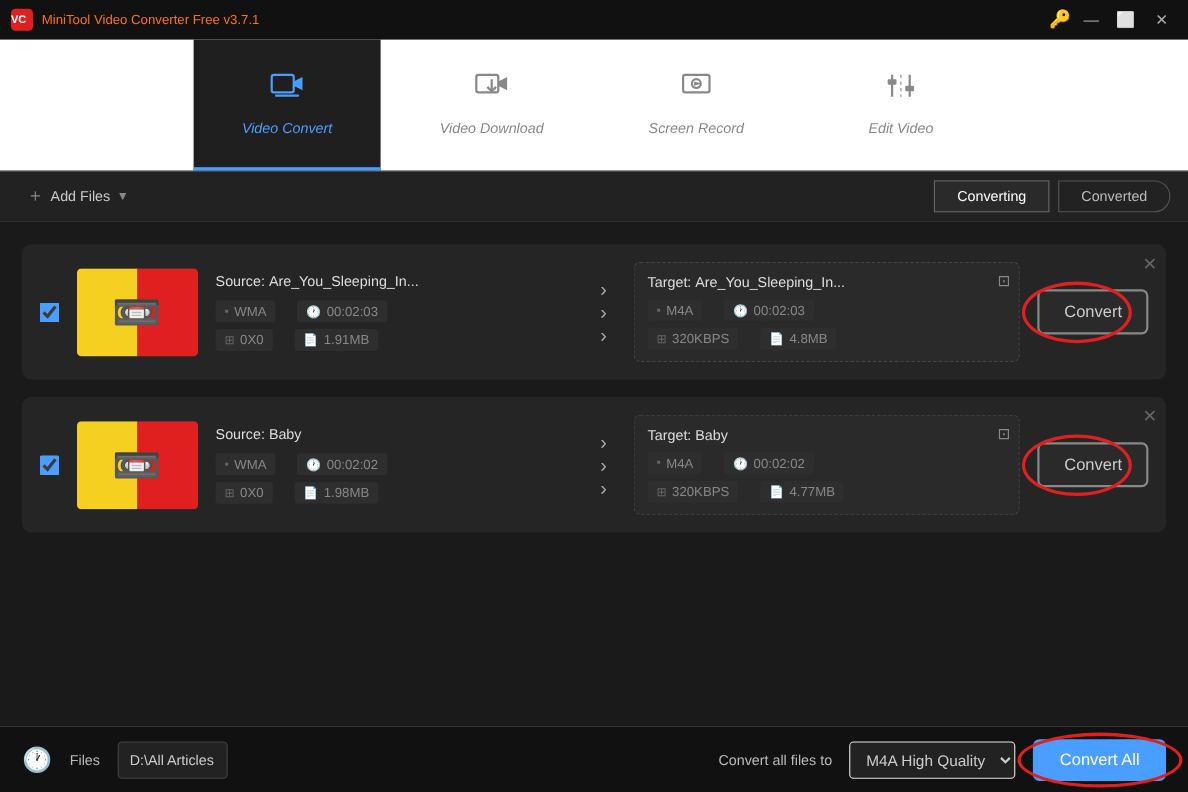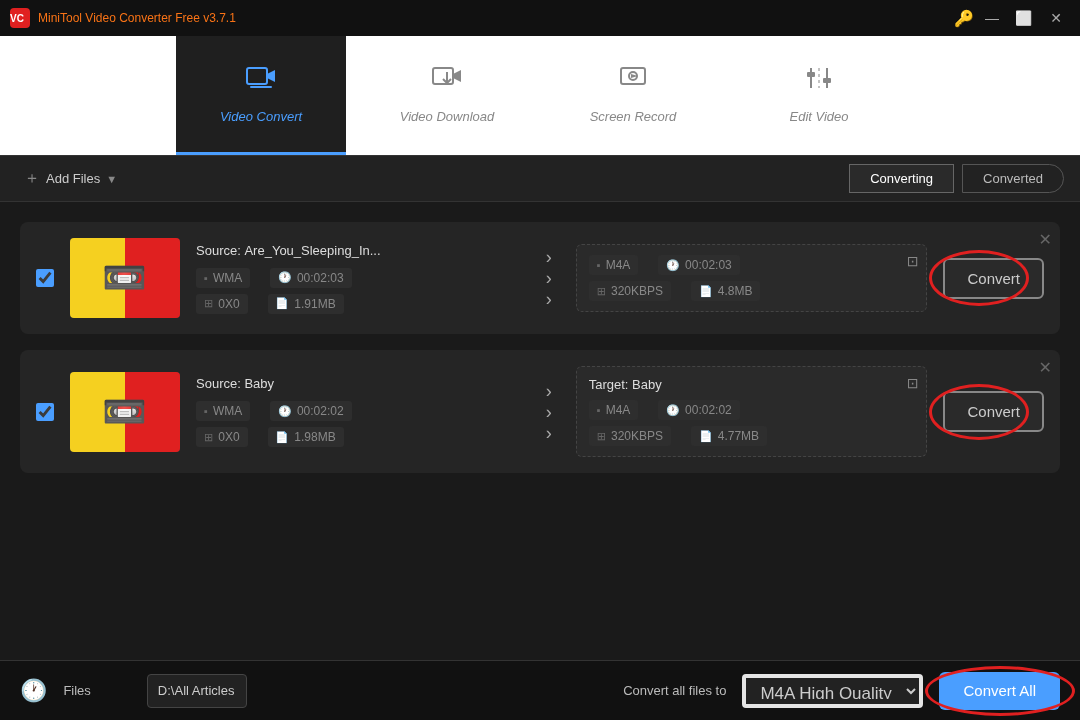--- a/index.html
+++ b/index.html
@@ -344,24 +344,24 @@
       font-size: 13px;
       padding: 5px 10px;
       height: 34px;
       appearance: none;
       cursor: pointer;
     }
     .footer-spacer { flex: 1; }
     .convert-all-label { font-size: 13px; color: #bbb; white-space: nowrap; text-align: center; }
     .convert-format-select {
       background: #222;
-      border: 4px solid #e5e5e5;
+      border: 1px solid #e5e5e5;
       border-radius: 4px;
       color: #ccc;
-      font-size: 17px;
+      font-size: 14px;
       padding: 5px 10px;
       height: 34px;
       cursor: pointer;
     }
     .convert-all-btn {
       background: #4a9eff;
       border: none;
       border-radius: 6px;
       color: white;
       font-size: 15px;
@@ -494,20 +494,23 @@
     </div>
 
     <div class="arrow-divider">
       <span class="arrow-chevron">›</span>
       <span class="arrow-chevron">›</span>
       <span class="arrow-chevron">›</span>
     </div>
 
     <div class="file-target">
       <button class="edit-btn" style="top:8px;right:8px;font-size:14px;color:#888;">⊡</button>
+      <div class="file-target-header">
+        <span>Target:</span>&nbsp;<span>Are_You_Sleeping_In...</span>
+      </div>
       <div class="file-meta-row">
         <div class="file-meta-item">
           <span class="meta-icon">▪</span>
           <span>M4A</span>
         </div>
         <div class="file-meta-item">
           <span class="meta-icon">🕐</span>
           <span>00:02:03</span>
         </div>
       </div>
@@ -606,21 +609,21 @@
       </button>
       <div style="position:absolute;left:-14px;top:50%;transform:translateY(-50%);width:100px;height:56px;border:3px solid #e02020;border-radius:50%;pointer-events:none;"></div>
     </div>
   </div>
 
 </div>
 
 <div class="footer-bar">
   <span class="output-icon">🕐</span>
   <span class="output-label">Files</span>
-  <div style="position:relative; display:flex; align-items:center;margin-left:40px;">
+  <div style="position:relative; display:flex; align-items:center;">
     <select class="output-path-select">
       <option>D:\All Articles</option>
     </select>
   </div>
   <div class="footer-spacer"></div>
   <span class="convert-all-label">Convert all files to</span>
   <select class="convert-format-select">
     <option>M4A High Quality</option>
   </select>
   <div style="position:relative; display:flex; align-items:center;">

